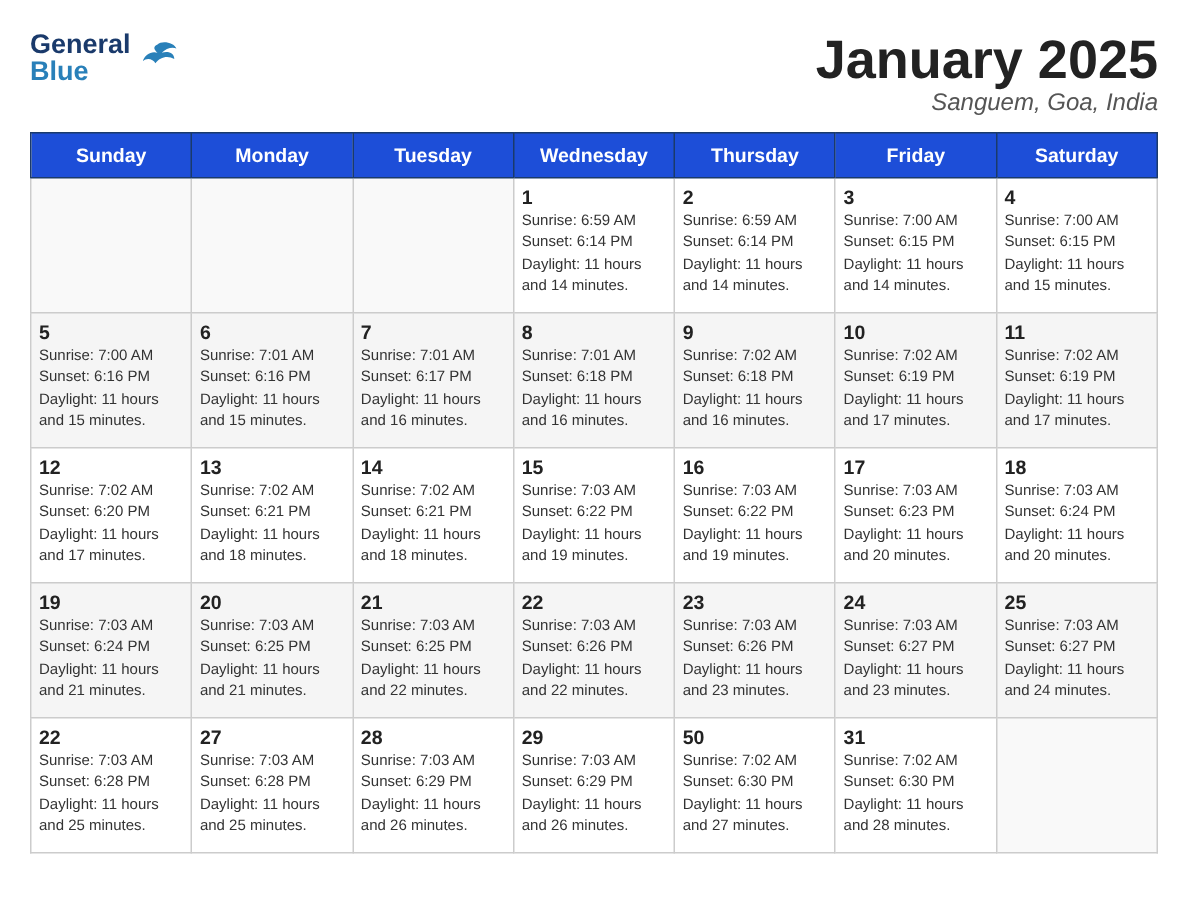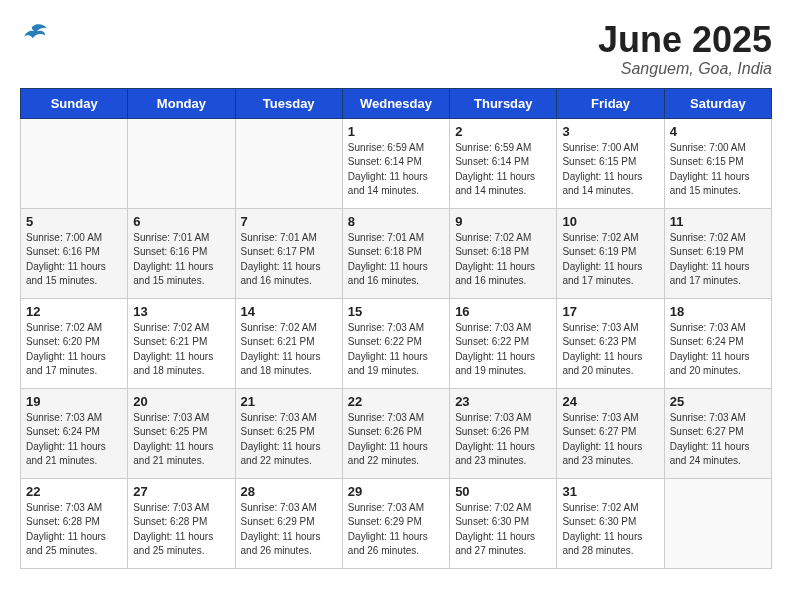--- a/index.html
+++ b/index.html
@@ -94,26 +94,30 @@
       width: 28px;
       height: 28px;
       fill: #2980b9;
     }
   </style>
 </head>
 <body>
 
 <div class="header">
   <div class="logo-wrap">
+    <div class="logo-left">
+      <span class="logo-general">General</span>
+      <span class="logo-blue">Blue</span>
+    </div>
     <svg class="bird-icon" viewBox="0 0 40 40" xmlns="http://www.w3.org/2000/svg">
       <path d="M20 8 C24 4, 36 6, 38 12 C34 10, 28 12, 24 16 C30 14, 36 16, 36 22 C30 18, 22 20, 18 26 C16 22, 10 20, 6 24 C8 18, 14 14, 20 16 C16 12, 16 10, 20 8Z" fill="#2980b9"></path>
     </svg>
   </div>
   <div class="title-block">
-    <div class="month-title">June 2025</div>
+    <div class="month-title">January 2025</div>
     <div class="subtitle">Sanguem, Goa, India</div>
   </div>
 </div>
 
 <table>
   <thead>
     <tr>
 
     <th>Sunday</th>
         <th>Monday</th>

